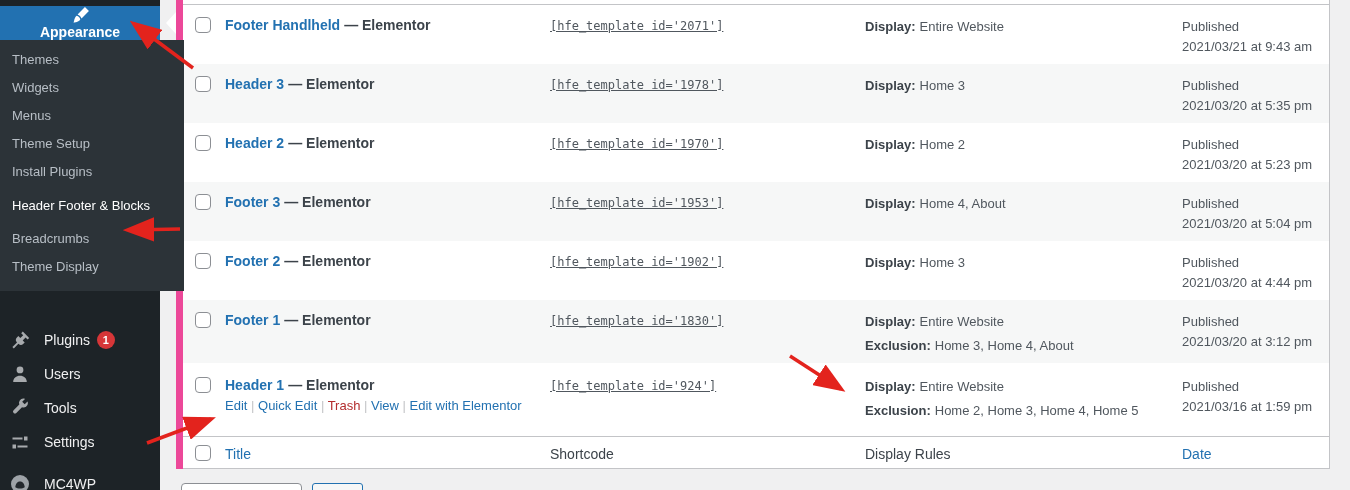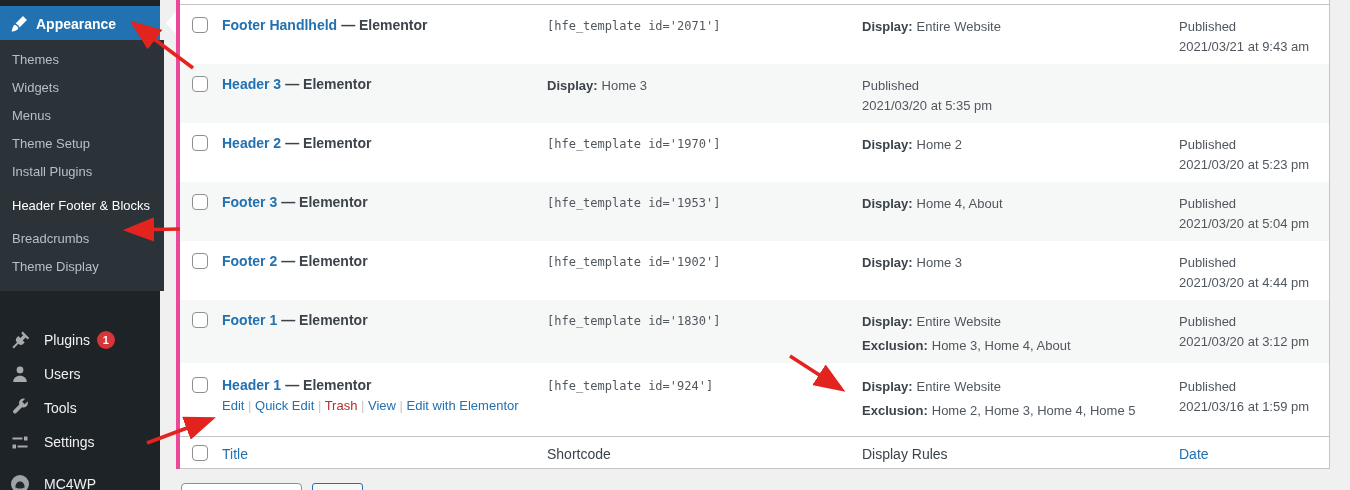--- a/index.html
+++ b/index.html
@@ -3,49 +3,49 @@
 <meta charset="utf-8">
 <style>
   * { margin:0; padding:0; box-sizing:border-box; }
   html,body { width:1350px; height:490px; }
   body { font-family:"Liberation Sans", sans-serif; font-size:13px; background:#f0f0f1; }
   #page { position:relative; width:1350px; height:490px; overflow:hidden; background:#f0f0f1; }
 
   
   #sidebar { position:absolute; left:0; top:0; width:160px; height:490px; background:#1d2327; z-index:2; }
   .appearance-item { position:absolute; left:0; top:6px; width:160px; height:35px; background:#2271b1;
-      display:flex; align-items:center; color:#fff; font-size:14px; font-weight:600; cursor:pointer; }
+      display:flex; align-items:center; color:#fff; font-size:14px; font-weight:600; cursor:pointer;flex-direction:column; }
   .appearance-item .micon { margin:0 8px 0 10px; display:flex; }
-  .submenu { position:absolute; left:0; top:40px; width:164px; background:#2c3338; padding:6px 0 10px 0; }
+  .submenu { position:absolute; left:0; top:40px; width:184px; background:#2c3338; padding:6px 0 10px 0; }
   .submenu-item { padding:7px 10px 7px 12px; color:#b8bfc6; font-size:13px; line-height:14px; cursor:pointer; }
   .submenu-item.current { color:#fff; font-weight:400; line-height:25px; }
   .mainmenu { position:absolute; left:0; top:323px; width:160px; }
   .menu-item { height:34px; display:flex; align-items:center; color:#f0f0f1; font-size:14px; cursor:pointer; }
   .menu-item .micon { width:20px; height:20px; margin:0 14px 0 10px; color:#a7aaad; display:flex; }
   .menu-item.mc4wp { margin-top:8px; }
   .badge { display:inline-flex; align-items:center; justify-content:center; min-width:18px; height:18px;
       border-radius:9px; background:#d63638; color:#fff; font-size:11px; font-weight:600; margin-left:7px; }
   .wedge { position:absolute; left:6px; top:12px; width:0; height:0;
       border-top:11px solid transparent; border-bottom:11px solid transparent; border-right:10px solid #ffffff; z-index:3; }
 
   
   #content { position:absolute; left:160px; top:0; width:1190px; height:490px; background:#f0f0f1; }
   #list-table { position:absolute; left:16px; top:0; width:1154px; background:#fff;
-      border-left:4px solid #ec4899; border-right:1px solid #c3c4c7; }
+      border-left:7px solid #ec4899; border-right:1px solid #c3c4c7; }
   .top-sliver { height:5px; background:#fff; border-bottom:1px solid #c3c4c7; }
   .row { display:grid; grid-template-columns:36px 323px 315px 317px auto; }
   .row.alt { background:#f6f7f7; }
   .r15 { height:59px; } .r6 { height:63px; } .r7 { height:73px; }
   .cell-cb { padding:12px 0 0 12px; }
   .checkbox { display:inline-block; width:16px; height:16px; border:1px solid #8c8f94; border-radius:4px; background:#fff; cursor:pointer; }
   .cell-title { padding:12px 8px 0 6px; font-size:14px; }
   .r7 .cell-cb, .r7 .cell-title, .r7 .cell-code, .r7 .cell-rules, .r7 .cell-date { padding-top:14px; }
   .row-title { color:#2271b1; font-weight:600; text-decoration:none; cursor:pointer; }
   .post-state { color:#3c434a; font-weight:600; margin-left:4px; }
-  .cell-code { padding:14px 8px 0 8px; font-family:"DejaVu Sans Mono","Liberation Mono",monospace; font-size:12px; color:#50575e; }
+  .cell-code { padding:14px 8px 0 8px; font-family:"DejaVu Sans Mono","Liberation Mono",monospace; font-size:12px; color:#50575e;text-decoration:underline; }
   .r7 .cell-code { padding-top:16px; }
   .cell-rules { padding:12px 8px 0 8px; color:#50575e; line-height:20px; }
   .rule-label { color:#3c434a; font-weight:700; margin-right:4px; }
   .rule-line + .rule-line { margin-top:4px; }
   .cell-date { padding:12px 8px 0 8px; color:#50575e; line-height:20px; }
   .row-actions { margin-top:5px; font-size:13px; }
   .row-actions a { color:#2271b1; text-decoration:none; cursor:pointer; }
   .row-actions a.trash { color:#b32d2e; }
   .row-actions a:not(:last-child)::after { content:" | "; color:#c3c4c7; font-weight:400; }
   .tfoot-row { display:grid; grid-template-columns:36px 323px 315px 317px auto; height:33px;
@@ -159,20 +159,21 @@
             <div>Published</div>
             <div>2021/03/21 at 9:43 am</div>
           </div>
       </div>
 
       <div class="row r15 alt">
         <div class="cell-cb"><span class="checkbox"></span></div>
         <div class="cell-title">
           <a class="row-title">Header 3</a><span class="post-state">— Elementor</span>
         </div>
+        <div class="cell-code">[hfe_template id='1978']</div>
         <div class="cell-rules">
             <div class="rule-line"><span class="rule-label">Display:</span><span>Home 3</span></div>
           </div>
         <div class="cell-date">
             <div>Published</div>
             <div>2021/03/20 at 5:35 pm</div>
           </div>
       </div>
 
       <div class="row r15">

